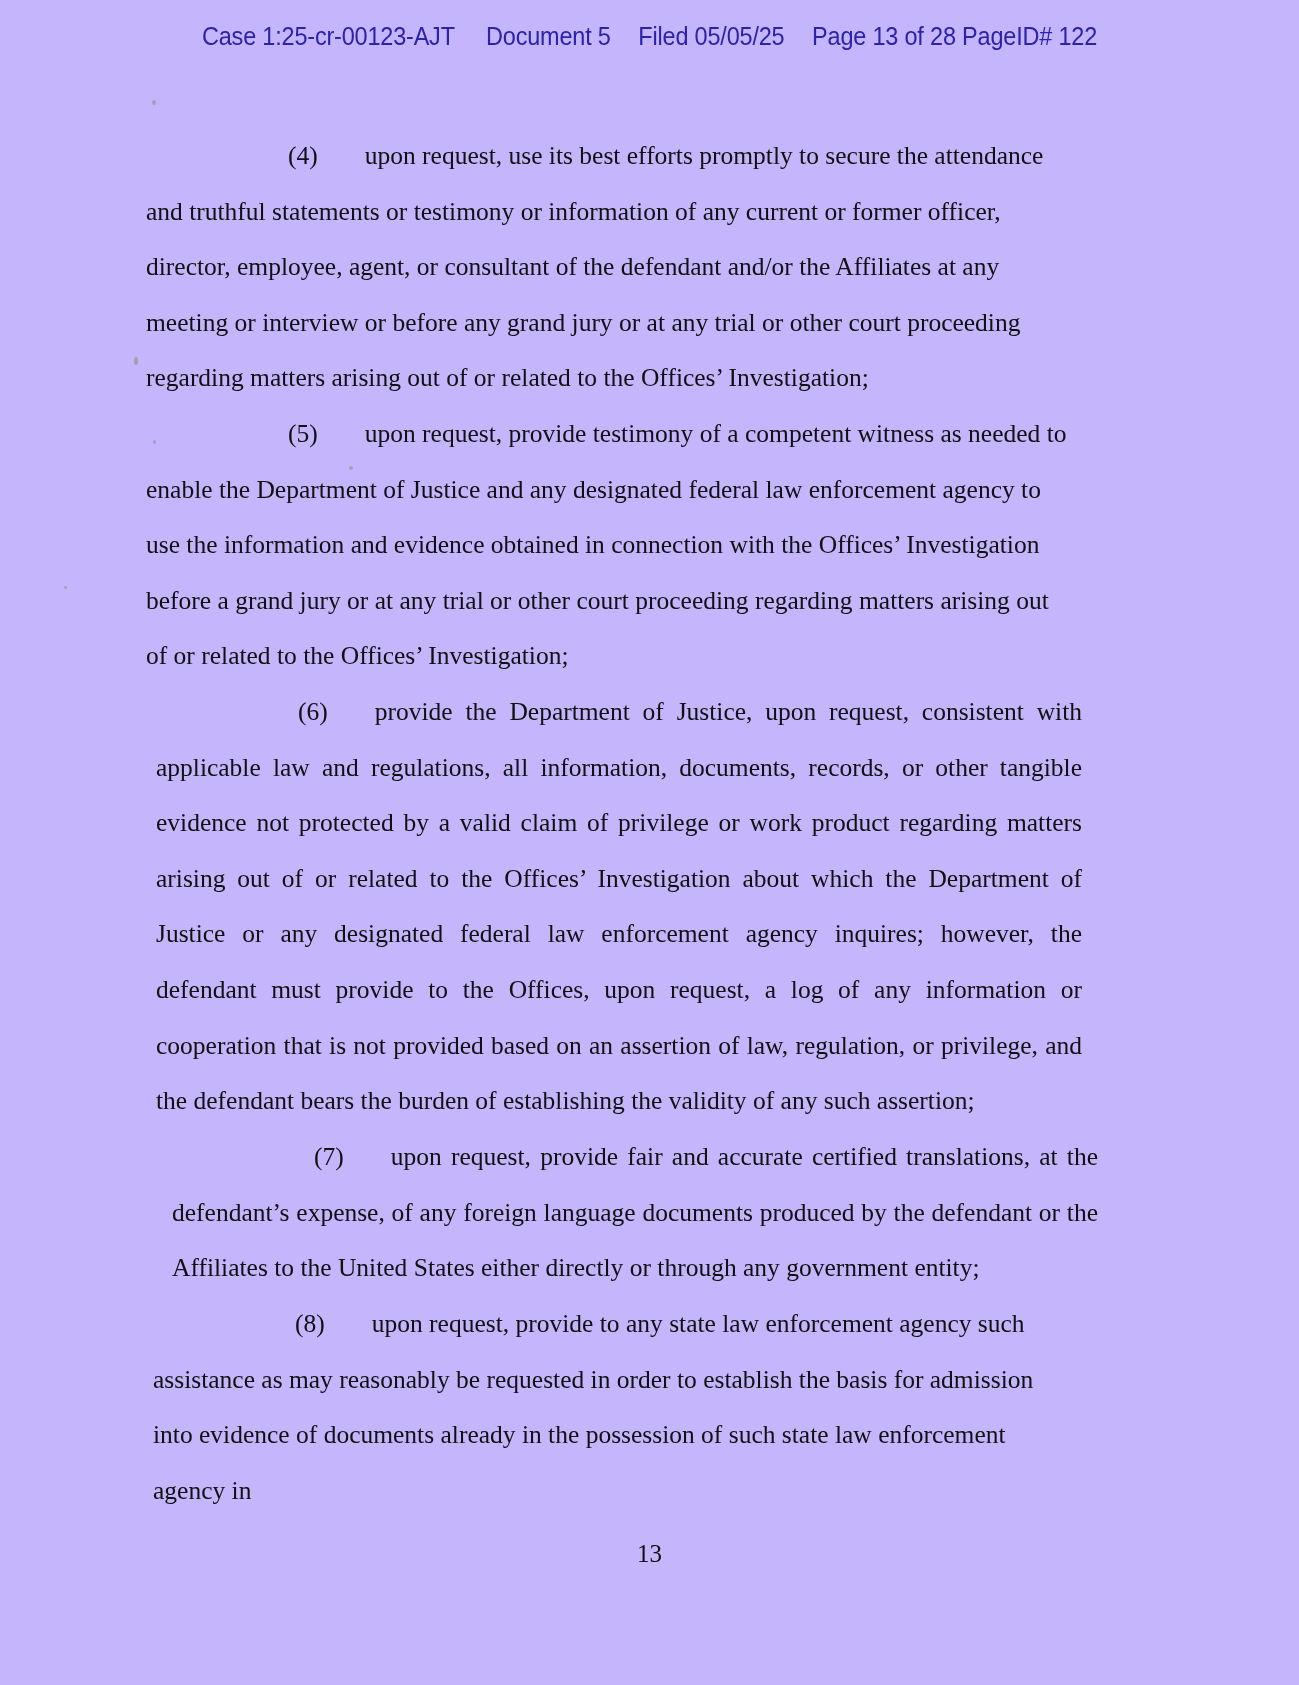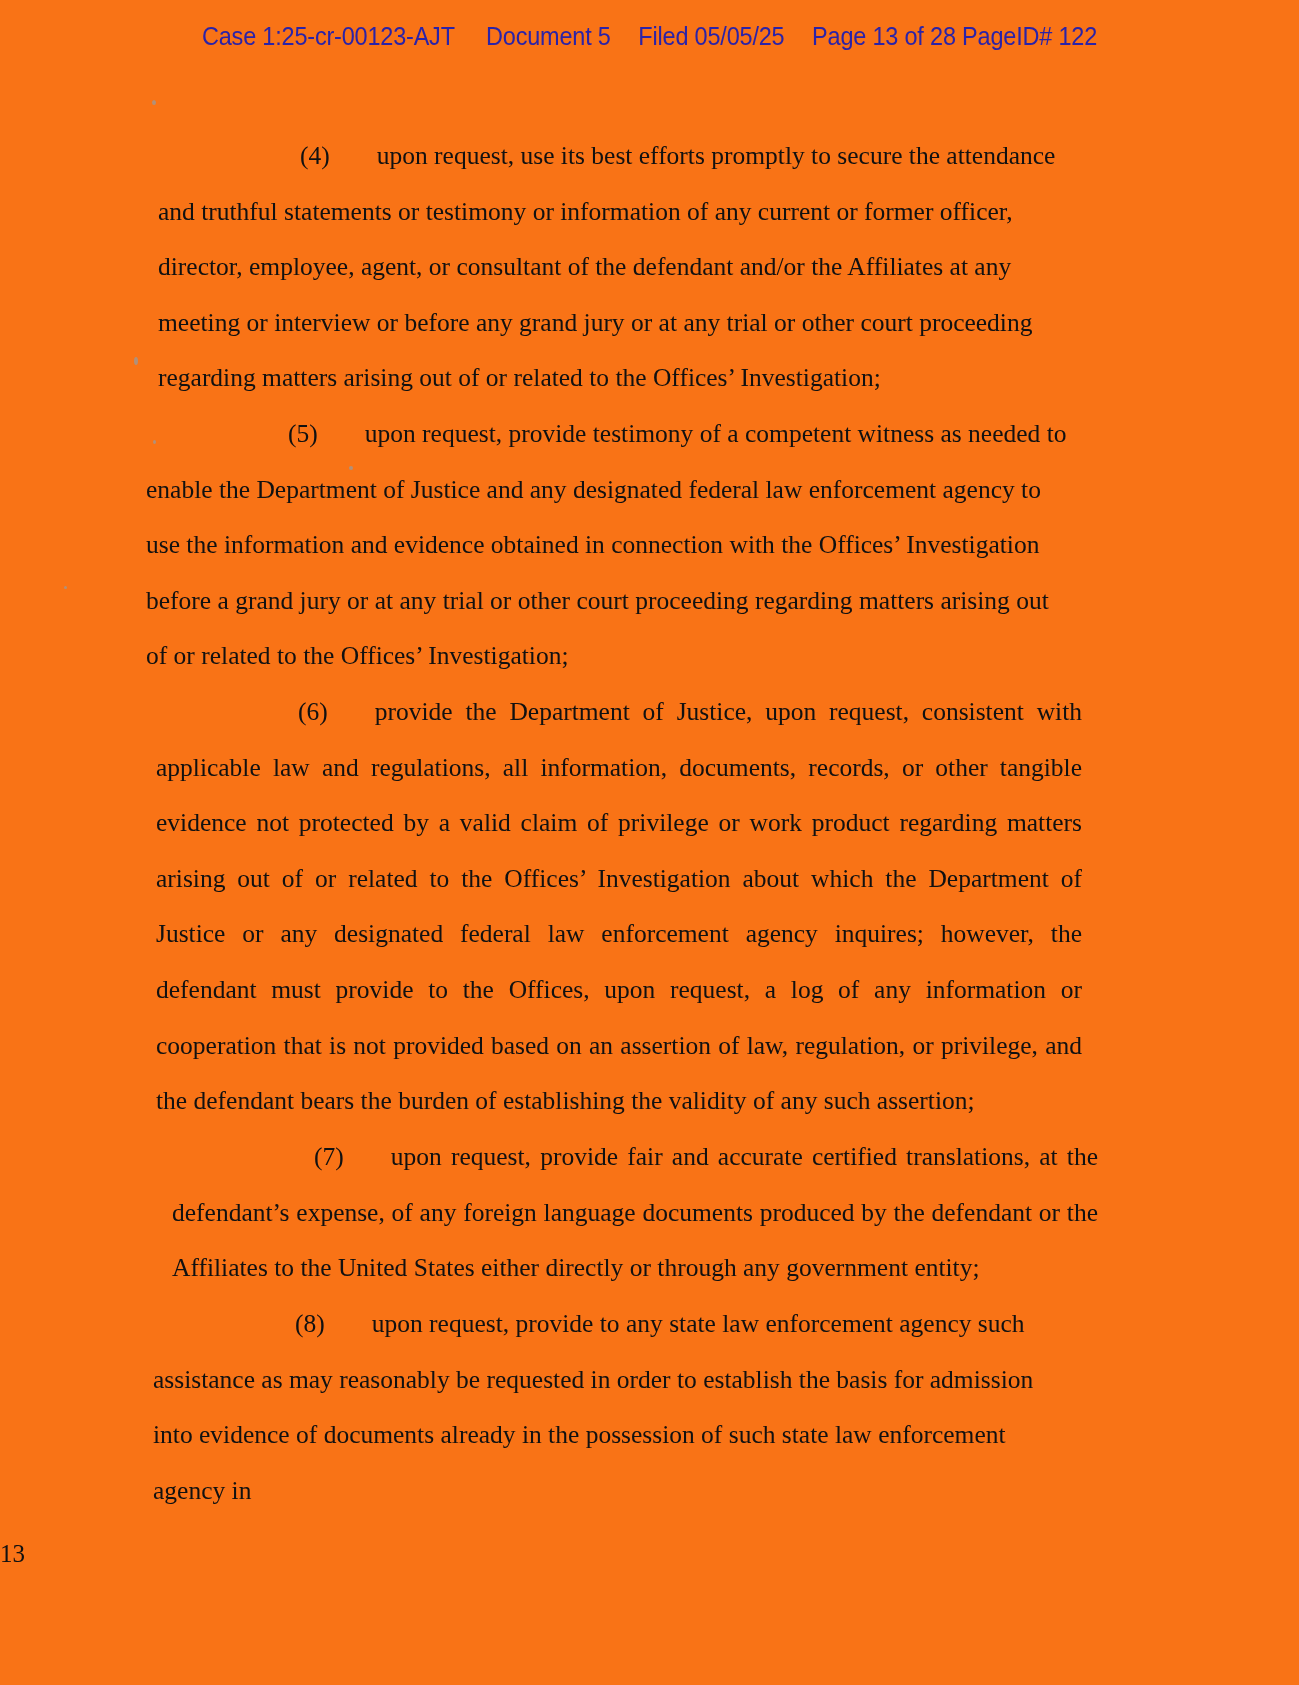--- a/index.html
+++ b/index.html
@@ -8,21 +8,21 @@
     background: #ffffff;
   }
   body {
     font-family: "Liberation Serif", "DejaVu Serif", serif;
     color: #000000;
   }
   .page {
     position: relative;
     width: 1299px;
     height: 1685px;
-    background: #f97316;
+    background: #c4b5fd;
     overflow: hidden;
   }
 
   
   .ecf-header {
     position: absolute;
     top: 22px;
     left: 0;
     width: 1299px;
     text-align: center;
@@ -57,32 +57,33 @@
   .indent {
     display: inline-block;
     width: 142px;
   }
   .numgap {
     display: inline-block;
     width: 47px;
   }
 
   
-  .p4 { position: absolute; top: 0px;    left: 12px; width: 926px; }
+  .p4 { position: absolute; top: 0px;    left: 0; width: 926px; }
   .p5 { position: absolute; top: 278px;  left: 0; width: 926px; }
   .p6 { position: absolute; top: 556px;  left: 10px; width: 926px; }
   .p7 { position: absolute; top: 1001px; left: 0; width: 926px; margin-left: 26px; }
   .p8 { position: absolute; top: 1168px; left: 7px; width: 926px; }
 
   
   .page-number {
     position: absolute;
     top: 1540px;
     left: 0;
     width: 1299px;
+    text-align: center;
     font-size: 25px;
     color: #111111;
   }
 
   
   .speckle {
     position: absolute;
     background: #9a9a9a;
     border-radius: 50%;
     opacity: 0.75;

